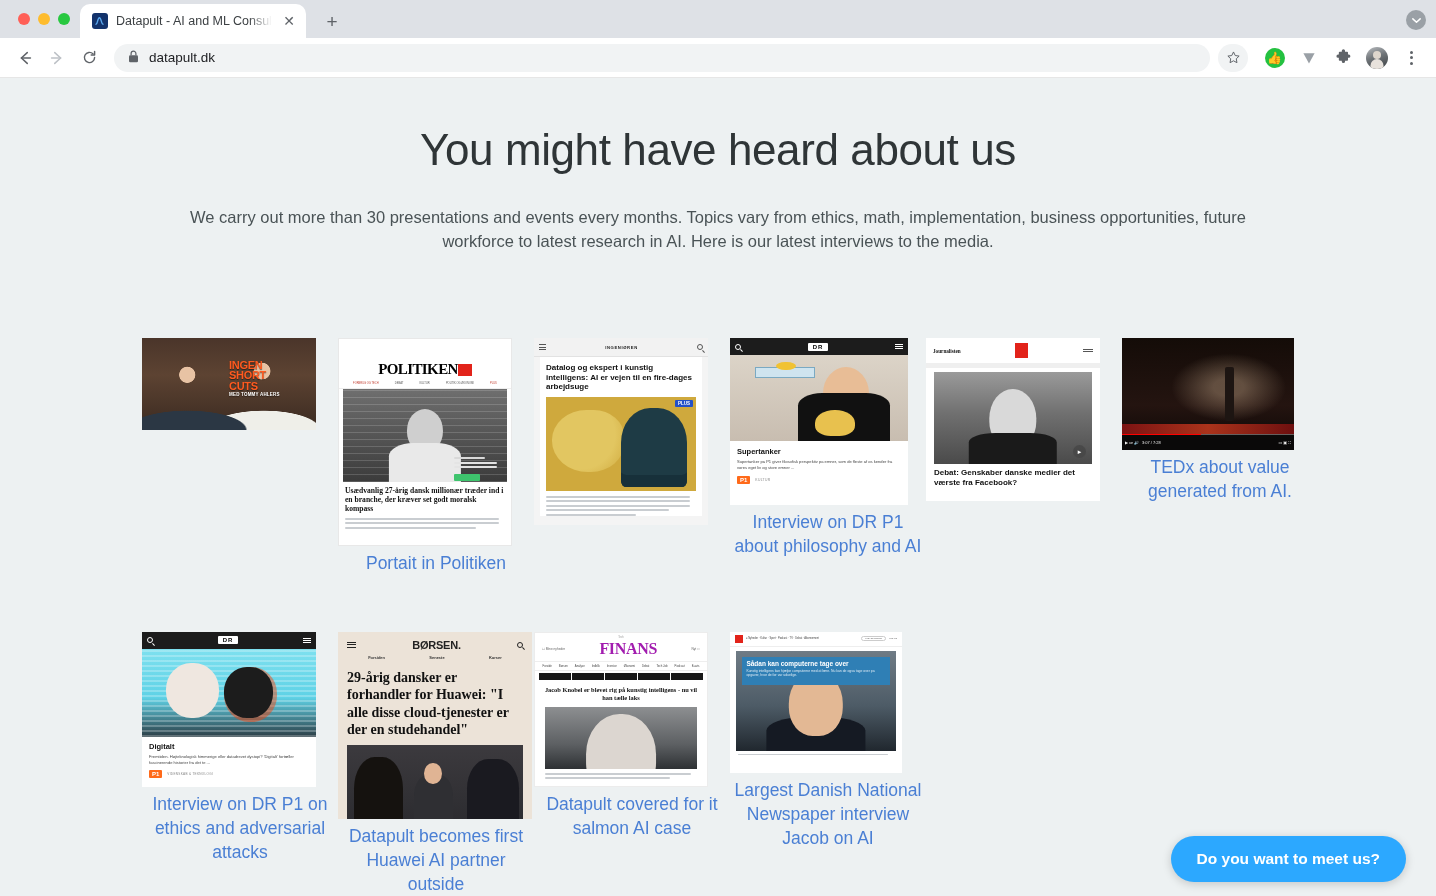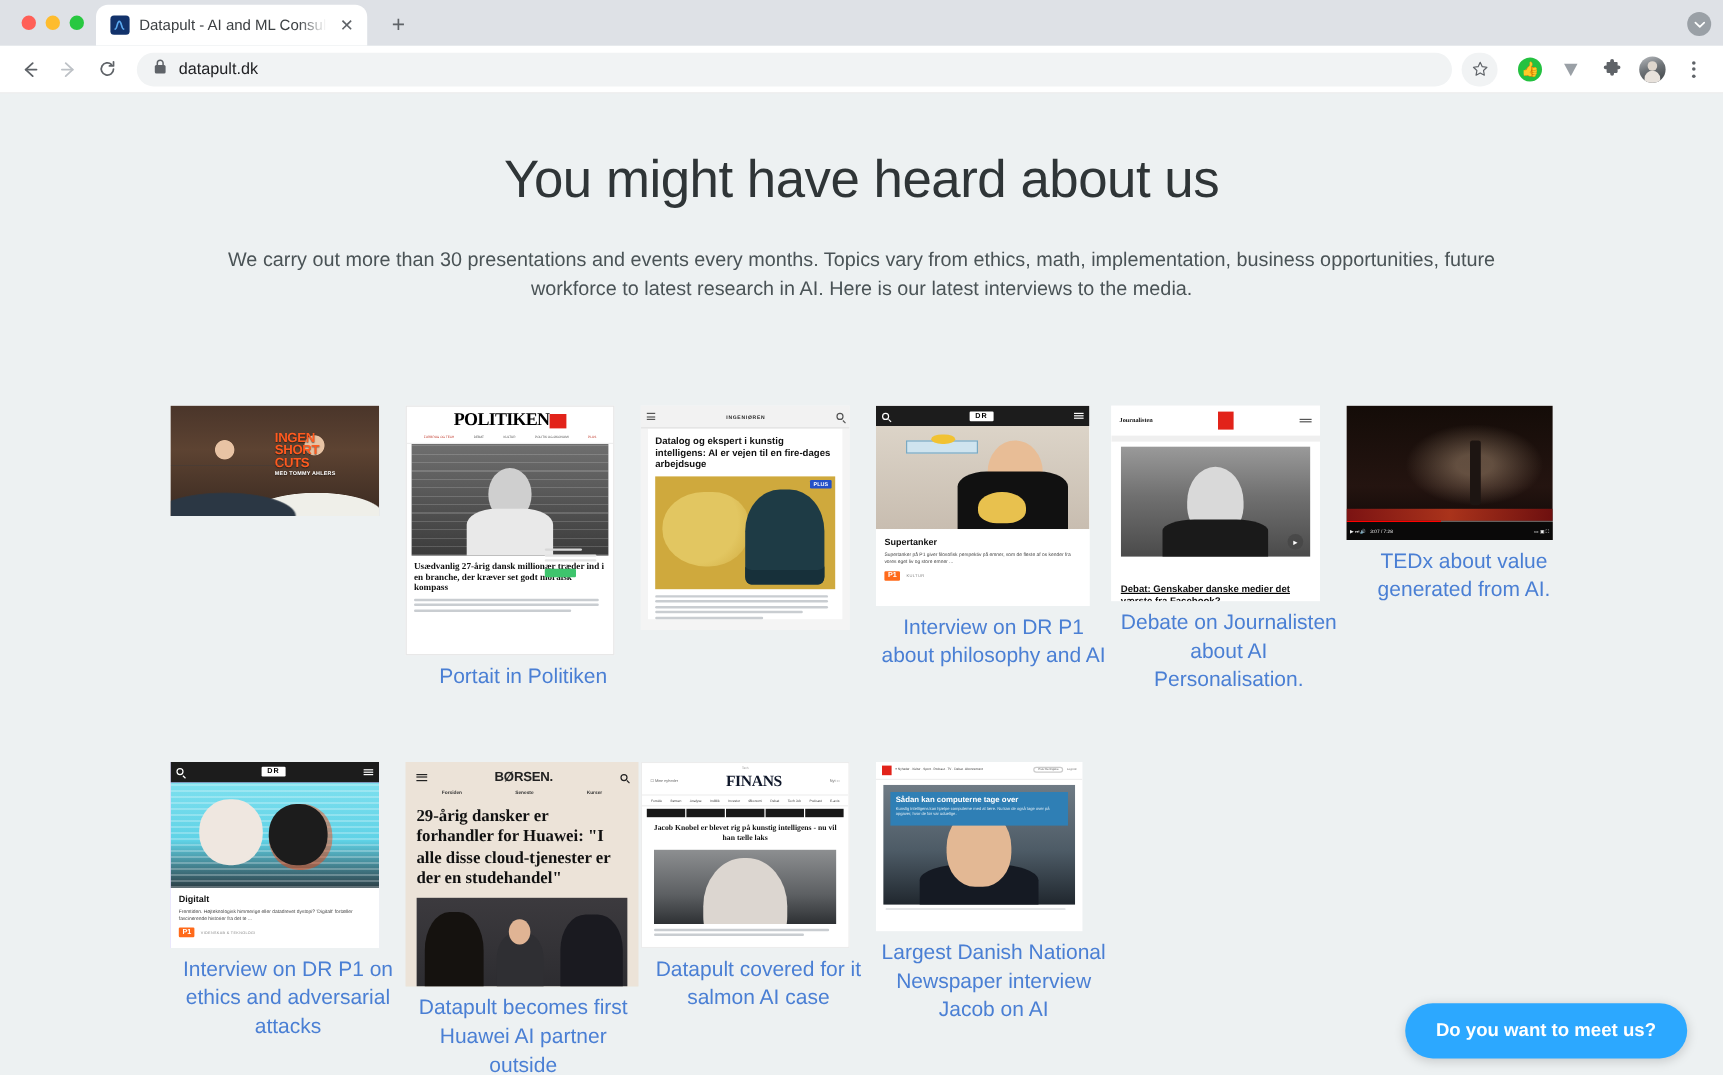--- a/index.html
+++ b/index.html
@@ -466,21 +466,21 @@
         <div class="card-img" style="width:174px;height:92px;">
           <div class="thumb ph-tommy">
             <div class="ingen-ovl">INGEN<br>SHORT<br>CUTS<small>MED TOMMY AHLERS</small></div>
           </div>
         </div>
       </div>
 
       <div class="cell">
         <div class="card-img" style="width:174px;height:208px;background:#fbfbfb;border:1px solid #e8e8e8;">
           <div class="thumb" style="background:#fff;">
-            <div style="display:flex;align-items:center;justify-content:center;gap:0;padding:3px 8px 2px;">
+            <div style="display:flex;align-items:center;justify-content:center;gap:0;padding:22px 8px 2px;">
               <span class="brand-serif" style="font-size:15px;letter-spacing:-.6px;color:#000;">POLITIKEN</span>
               <span style="width:14px;height:12px;background:#e2231a;display:inline-block;"></span>
             </div>
             <div style="display:flex;justify-content:space-around;padding:2px 6px 3px;border-bottom:1px solid #eee;">
               <span style="font-size:2.6px;color:#c0392b;">FORBRUG OG TECH</span>
               <span style="font-size:2.6px;color:#555;">DEBAT</span>
               <span style="font-size:2.6px;color:#555;">KULTUR</span>
               <span style="font-size:2.6px;color:#555;">POLITIK OG ØKONOMI</span>
               <span style="font-size:2.6px;color:#c0392b;">PLUS</span>
             </div>
@@ -580,26 +580,25 @@
                   <i></i>
                   <i></i>
                 </span>
             </div>
             <div style="height:5px;background:#efefef;"></div>
             <div style="margin:4px 8px 0;height:92px;position:relative;overflow:hidden;">
               <div class="ph-bw" style="position:absolute;inset:0;"></div>
               <div style="position:absolute;left:50%;bottom:0;transform:translateX(-50%);width:56%;height:34%;background:#1a1a1a;border-radius:30% 30% 0 0;"></div>
               <div style="position:absolute;right:6px;bottom:6px;width:13px;height:13px;border-radius:50%;background:rgba(70,70,70,.85);color:#fff;font-size:7px;display:flex;align-items:center;justify-content:center;">▸</div>
             </div>
-            <div style="padding:22px 8px 0;text-decoration:underline;">
+            <div style="padding:4px 8px 0;">
               <div style="font-size:8px;font-weight:800;line-height:1.22;color:#111;">Debat: Genskaber danske medier det værste fra Facebook?</div>
             </div>
           </div>
         </div>
-        <div class="caption">Debate on Journalisten about AI Personalisation.</div>
       </div>
 
       <div class="cell">
         <div class="card-img" style="width:172px;height:112px;">
           <div class="thumb ph-stage">
             <div class="yt-bar">
               <span class="yt-ctrl">▶ ⏭ 🔊 <span>3:07 / 7:28</span></span>
               <span class="yt-ctrl">▭ ▣ ⛶</span>
             </div>
           </div>
@@ -664,21 +663,21 @@
         </div>
         <div class="caption">Datapult becomes first Huawei AI partner outside</div>
       </div>
 
       <div class="cell" style="margin-top:56px;">
         <div class="card-img" style="width:174px;height:155px;background:#fff;border:1px solid #ececec;">
           <div class="thumb" style="background:#fff;">
             <div style="text-align:center;font-size:2.6px;color:#999;padding-top:3px;">Tech</div>
             <div style="display:flex;align-items:center;justify-content:space-between;padding:1px 7px 3px;">
               <span style="font-size:3.2px;color:#666;">☐ Mine nyheder</span>
-              <span class="brand-serif" style="font-size:13px;font-weight:700;letter-spacing:-.3px;color:#0f172a;">FINANS</span>
+              <span class="brand-serif" style="font-size:16px;font-weight:700;letter-spacing:-.3px;color:#a21caf;">FINANS</span>
               <span style="font-size:3.2px;color:#666;">Nyt ⚏</span>
             </div>
             <div style="display:flex;justify-content:space-around;font-size:2.8px;color:#444;border-top:1px solid #eee;border-bottom:1px solid #eee;padding:2px 4px;">
               <span>Forside</span>
                 <span>Børsen</span>
                 <span>Analyse</span>
                 <span>Indblik</span>
                 <span>Investor</span>
                 <span>Økonomi</span>
                 <span>Debat</span>

